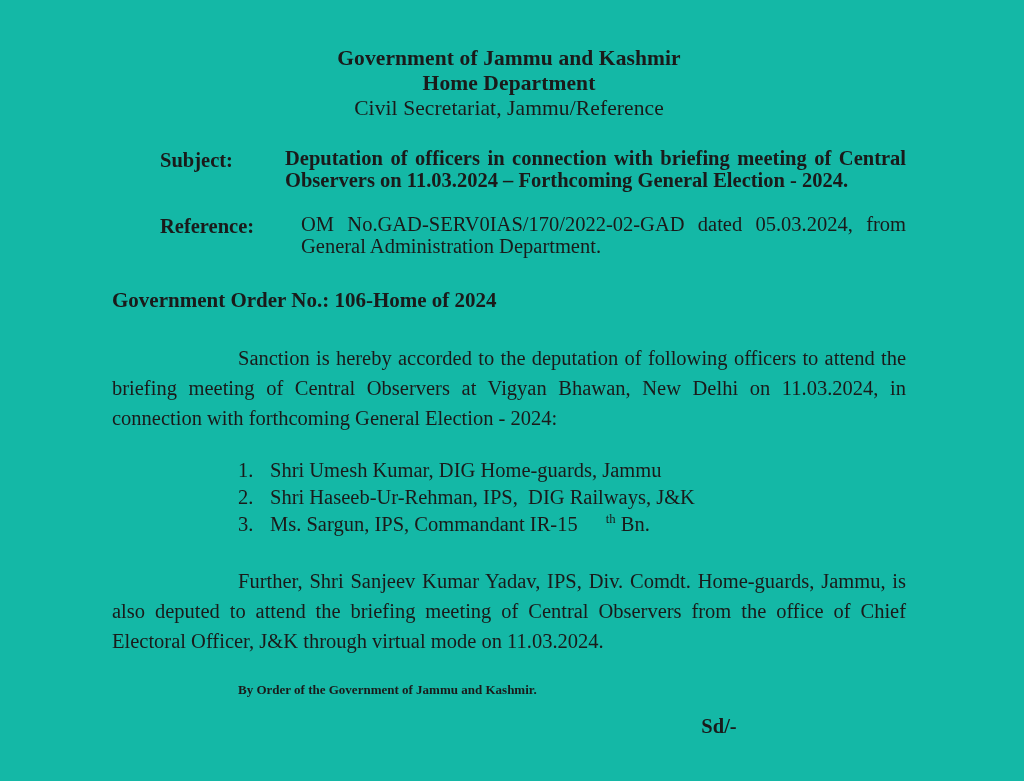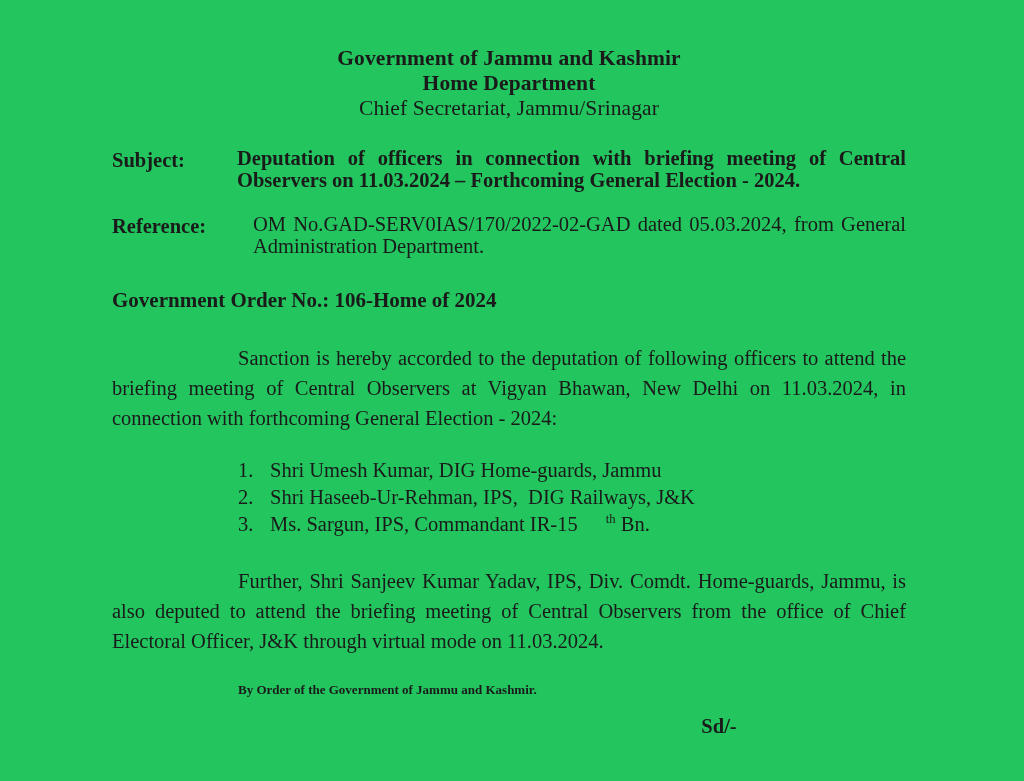--- a/index.html
+++ b/index.html
@@ -10,21 +10,21 @@
   }
   body {
     font-family: "Liberation Serif", "DejaVu Serif", serif;
     color: #1a1a1a;
   }
   #page {
     position: relative;
     width: 1024px;
     height: 781px;
     overflow: hidden;
-    background: #22c55e;
+    background: #14b8a6;
     margin: 0;
   }
   .content {
     position: absolute;
     left: 112px;
     top: 0;
     width: 794px;   
   }
 
   
@@ -37,20 +37,21 @@
     line-height: 25px;
     letter-spacing: 0.1px;
   }
   .lh-line.bold { font-weight: bold; }
 
   
   .field-row {
     display: flex;
     align-items: flex-start;
     margin-top: 26px;
+    margin-left: 48px;
   }
   .field-row.ref { margin-top: 22px; gap: 16px; }
 
   .field-label {
     flex: 0 0 125px;
     font-weight: bold;
     font-size: 20.5px;
     line-height: 26px;
     white-space: nowrap;
   }
@@ -130,21 +131,21 @@
 </style>
 </head>
 <body>
 
 <div id="page">
   <div class="content">
 
     <div class="letterhead">
       <div class="lh-line bold">Government of Jammu and Kashmir</div>
       <div class="lh-line bold">Home Department</div>
-      <div class="lh-line">Chief Secretariat, Jammu/Srinagar</div>
+      <div class="lh-line">Civil Secretariat, Jammu/Reference</div>
     </div>
 
     <div class="field-row">
       <div class="field-label">Subject:</div>
       <div class="field-value bold">Deputation of officers in connection with briefing meeting of Central Observers on 11.03.2024 – Forthcoming General Election - 2024.</div>
     </div>
 
     <div class="field-row ref">
       <div class="field-label">Reference:</div>
       <div class="field-value">OM  No.GAD-SERV0IAS/170/2022-02-GAD  dated  05.03.2024,  from General Administration Department.</div>

